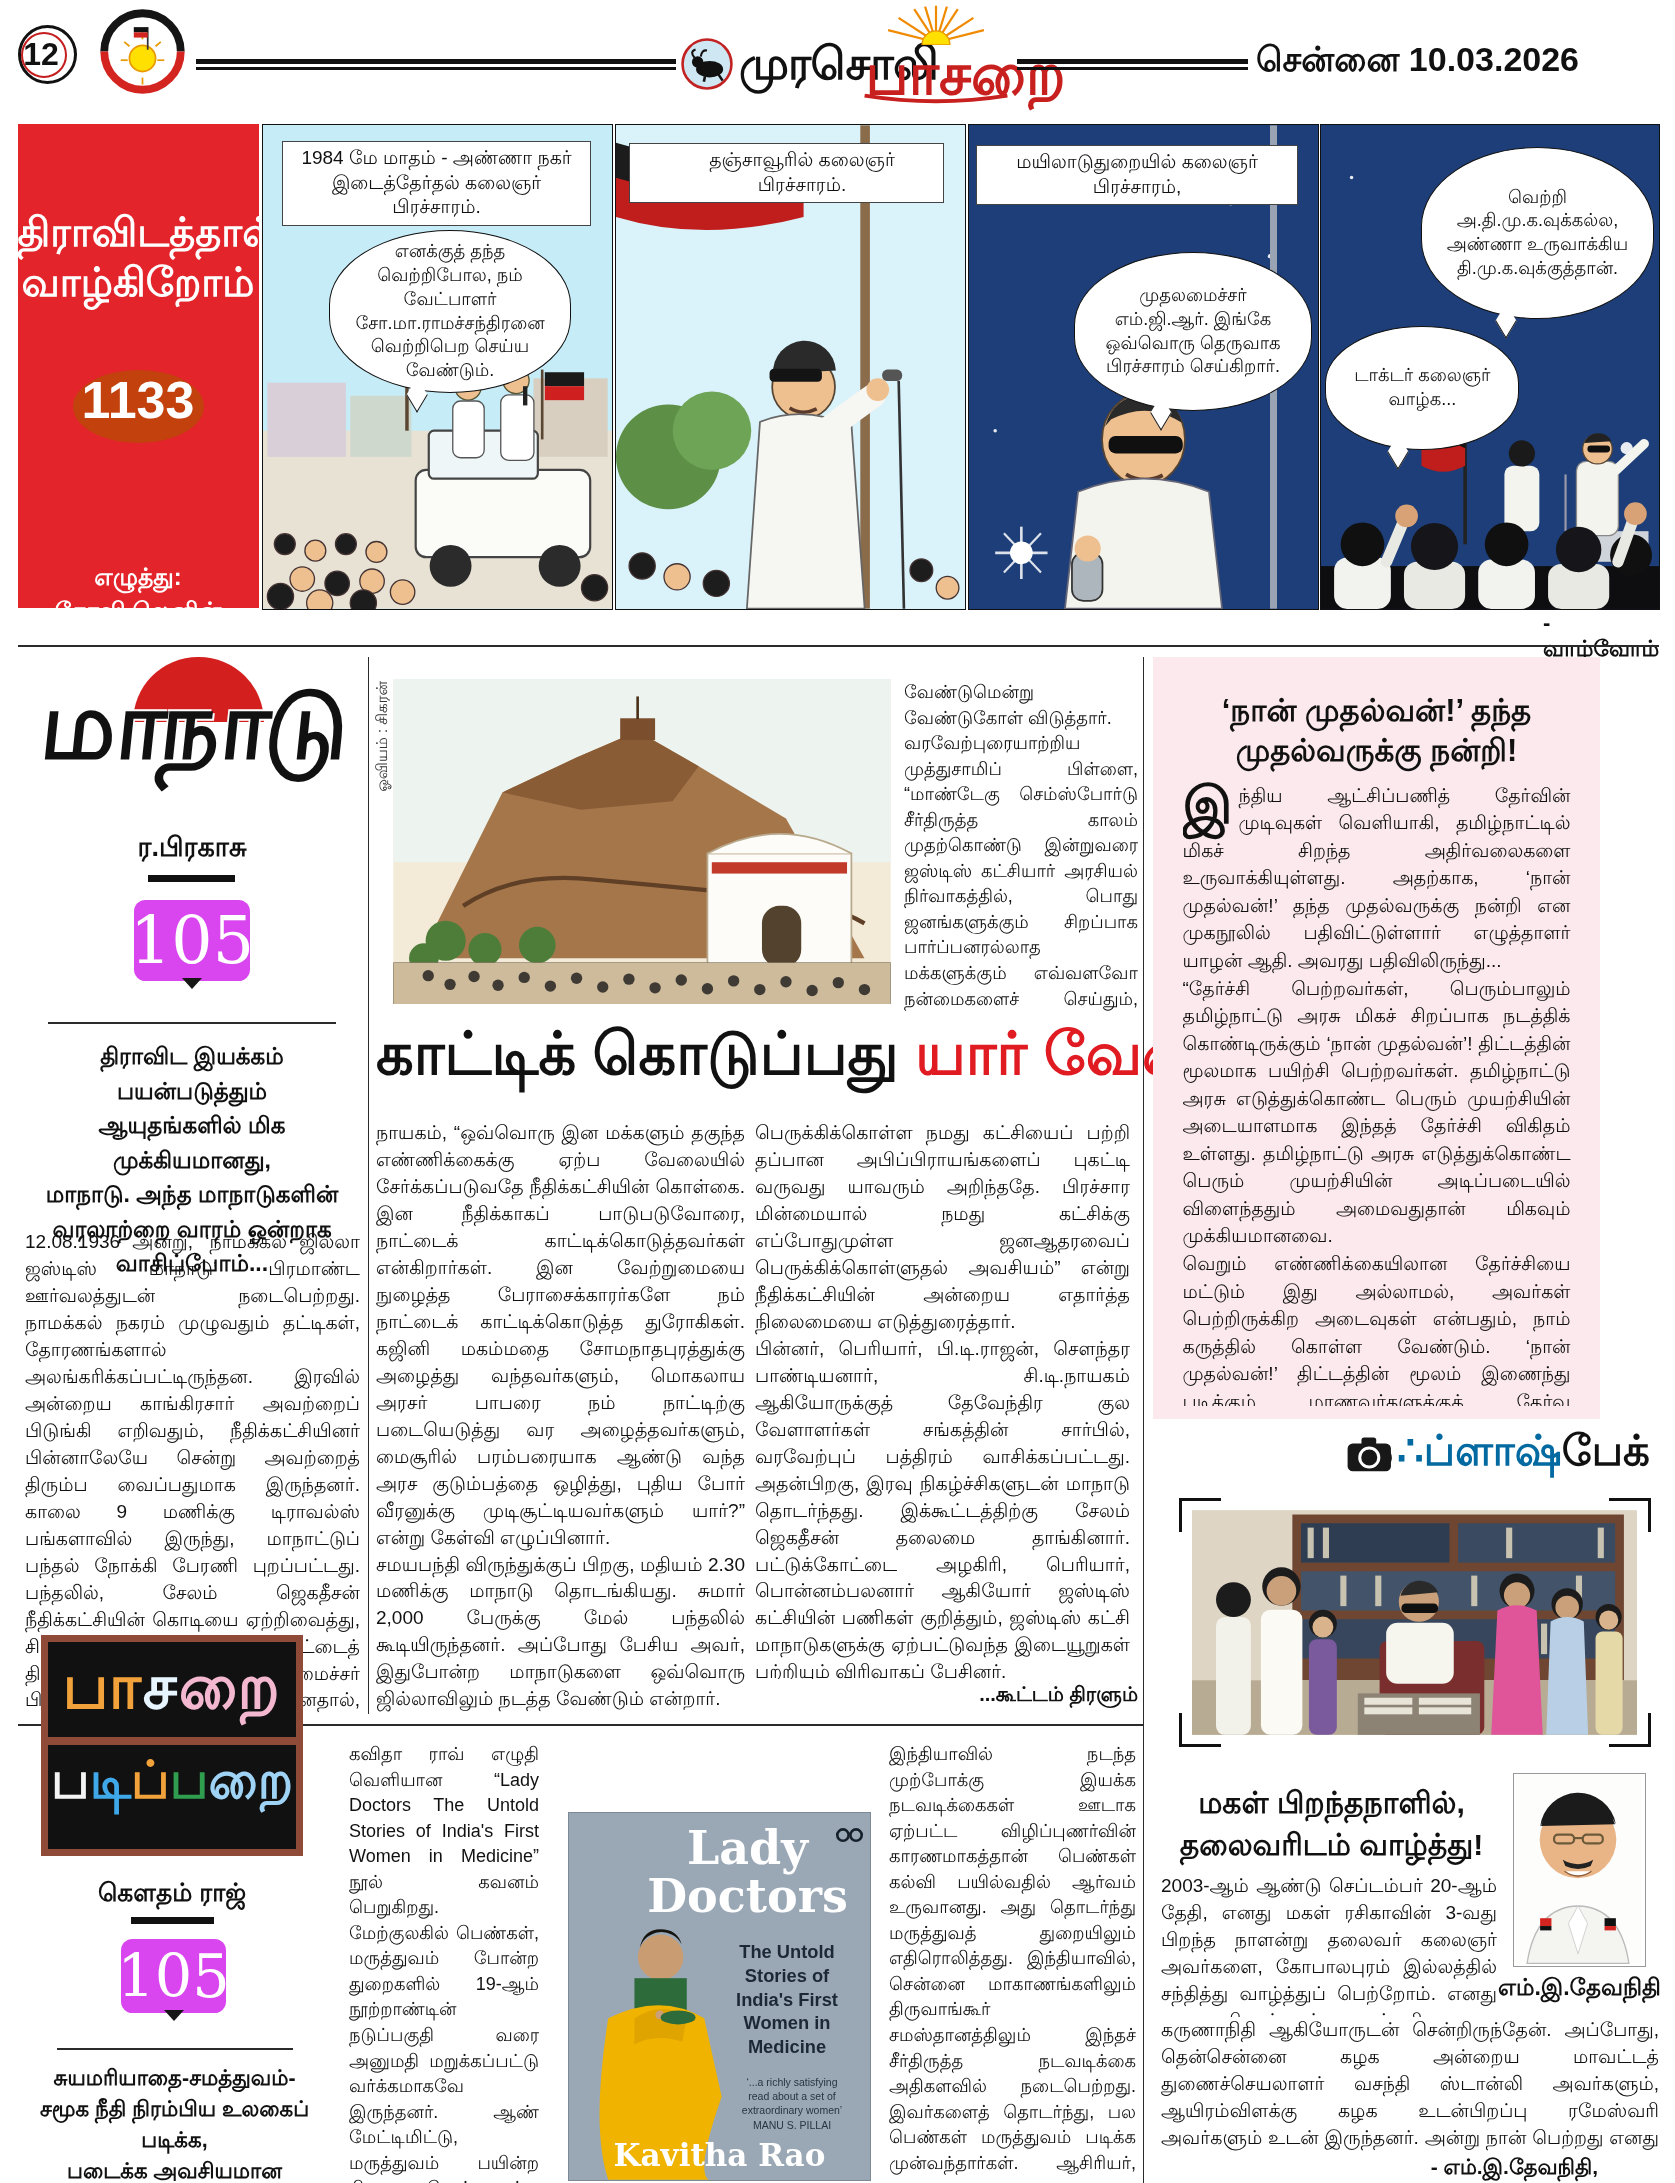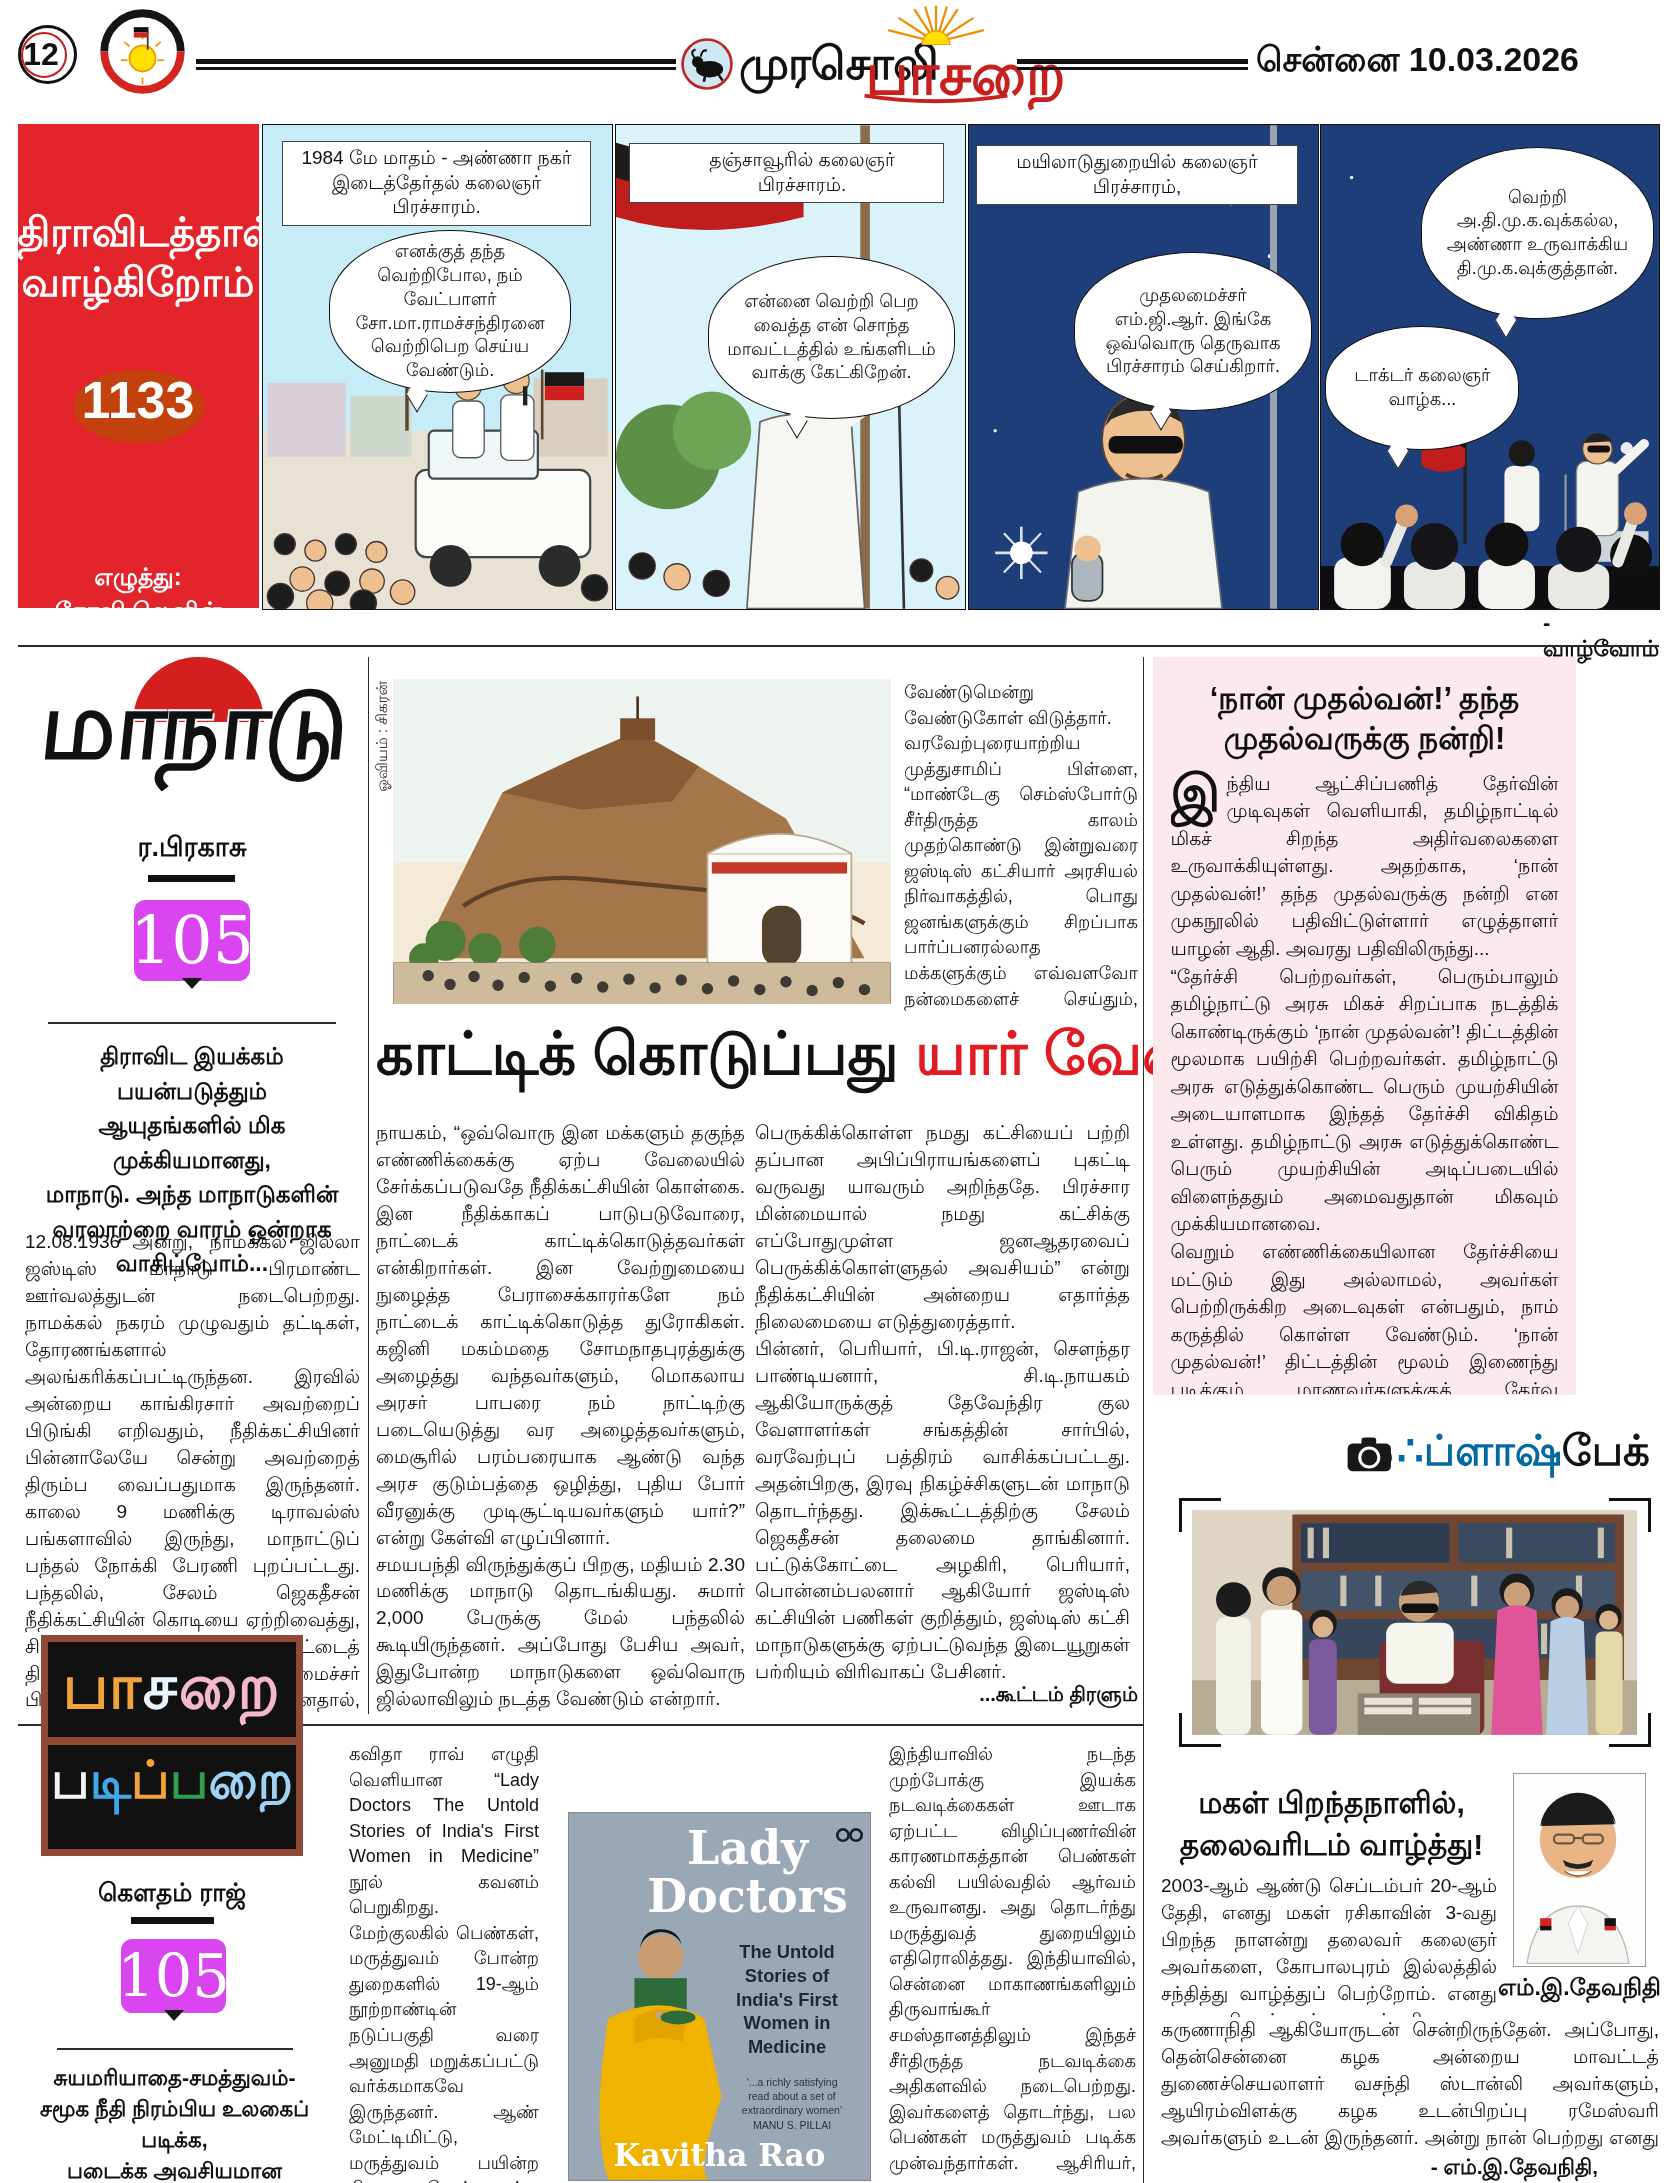--- a/index.html
+++ b/index.html
@@ -174,21 +174,20 @@
       <line x1="648" y1="586" x2="660" y2="1108" stroke="#333" stroke-width="6"></line>
       <g stroke="#433" stroke-width="3">
         <circle cx="60" cy="1010" r="30" fill="#1d1d1d"></circle>
           <circle cx="140" cy="1035" r="30" fill="#eec08f"></circle>
         <circle cx="230" cy="1050" r="30" fill="#1d1d1d"></circle>
           <circle cx="700" cy="1020" r="26" fill="#1d1d1d"></circle>
         <circle cx="760" cy="1060" r="26" fill="#eec08f"></circle>
       </g>
     </svg>
     <div class="cap" style="left:13px;top:17.5px;width:262px;padding-left:41px;">தஞ்சாவூரில் கலைஞர் பிரச்சாரம்.</div>
-    <div class="speech" style="left:92px;top:131px;width:210px;height:131px;">என்னை வெற்றி பெற வைத்த என் சொந்த மாவட்டத்தில் உங்களிடம் வாக்கு கேட்கிறேன்.</div>
   </div>
 
   <div class="panel" style="left:968px;width:349px;background:#1d3e78;">
     <svg width="349" height="484" viewBox="0 0 800 1108" style="position:absolute;left:0;top:0;">
       <rect width="800" height="1108" fill="#1d3e78"></rect>
       <g fill="#fff" opacity=".9">
         <circle cx="690" cy="300" r="5"></circle>
           <circle cx="600" cy="180" r="4"></circle>
           <circle cx="740" cy="520" r="4"></circle>
         <circle cx="60" cy="700" r="4"></circle>
@@ -330,21 +329,21 @@
   <div class="abs" style="left:376px;top:1020px;width:762px;white-space:nowrap;">
     <span class="bb" style="font-size:59px;">காட்டிக் கொடுப்பது </span><span class="bb" style="font-size:59px;color:#e01b22;">யார் வேலை?</span>
   </div>
 
   <div class="abs just pre body-txt" style="left:376px;top:1120px;width:369px;height:594px;overflow:hidden;">நாயகம், “ஒவ்வொரு இன மக்களும் தகுந்த எண்ணிக்கைக்கு ஏற்ப வேலையில் சேர்க்கப்படுவதே நீதிக்கட்சியின் கொள்கை. இன நீதிக்காகப் பாடுபடுவோரை, நாட்டைக் காட்டிக்கொடுத்தவர்கள் என்கிறார்கள். இன வேற்றுமையை நுழைத்த பேராசைக்காரர்களே நம் நாட்டைக் காட்டிக்கொடுத்த துரோகிகள். கஜினி மகம்மதை சோமநாதபுரத்துக்கு அழைத்து வந்தவர்களும், மொகலாய அரசர் பாபரை நம் நாட்டிற்கு படையெடுத்து வர அழைத்தவர்களும், மைசூரில் பரம்பரையாக ஆண்டு வந்த அரச குடும்பத்தை ஒழித்து, புதிய போர் வீரனுக்கு முடிசூட்டியவர்களும் யார்?” என்று கேள்வி எழுப்பினார்.
 சமயபந்தி விருந்துக்குப் பிறகு, மதியம் 2.30 மணிக்கு மாநாடு தொடங்கியது. சுமார் 2,000 பேருக்கு மேல் பந்தலில் கூடியிருந்தனர். அப்போது பேசிய அவர், இதுபோன்ற மாநாடுகளை ஒவ்வொரு ஜில்லாவிலும் நடத்த வேண்டும் என்றார்.</div>
   <div class="abs just pre body-txt" style="left:755px;top:1120px;width:375px;height:559px;overflow:hidden;">பெருக்கிக்கொள்ள நமது கட்சியைப் பற்றி தப்பான அபிப்பிராயங்களைப் புகட்டி வருவது யாவரும் அறிந்ததே. பிரச்சார மின்மையால் நமது கட்சிக்கு எப்போதுமுள்ள ஜனஆதரவைப் பெருக்கிக்கொள்ளுதல் அவசியம்” என்று நீதிக்கட்சியின் அன்றைய எதார்த்த நிலைமையை எடுத்துரைத்தார்.
 பின்னர், பெரியார், பி.டி.ராஜன், சௌந்தர பாண்டியனார், சி.டி.நாயகம் ஆகியோருக்குத் தேவேந்திர குல வேளாளர்கள் சங்கத்தின் சார்பில், வரவேற்புப் பத்திரம் வாசிக்கப்பட்டது. அதன்பிறகு, இரவு நிகழ்ச்சிகளுடன் மாநாடு தொடர்ந்தது. இக்கூட்டத்திற்கு சேலம் ஜெகதீசன் தலைமை தாங்கினார். பட்டுக்கோட்டை அழகிரி, பெரியார், பொன்னம்பலனார் ஆகியோர் ஜஸ்டிஸ் கட்சியின் பணிகள் குறித்தும், ஜஸ்டிஸ் கட்சி மாநாடுகளுக்கு ஏற்பட்டுவந்த இடையூறுகள் பற்றியும் விரிவாகப் பேசினர்.</div>
   <div class="abs b" style="left:763px;top:1683px;width:375px;text-align:right;font-size:20px;">...கூட்டம் திரளும்</div>
 
-  <div class="abs" style="left:1153px;top:657px;width:423px;height:738px;background:#fbe9ee;padding:0;overflow:hidden;">
+  <div class="abs" style="left:1153px;top:657px;width:423px;height:738px;background:#fbe9ee;padding:12px;overflow:hidden;">
     <div class="bb c" style="margin:24px 13px 8.7px 13px;font-size:31px;">‘நான் முதல்வன்!’ தந்த முதல்வருக்கு நன்றி!</div>
     <div class="just pre dropcap" style="margin:4.4px 17.5px;font-size:19px;line-height:1.45;height:624px;overflow:hidden;">இந்திய ஆட்சிப்பணித் தேர்வின் முடிவுகள் வெளியாகி, தமிழ்நாட்டில் மிகச் சிறந்த அதிர்வலைகளை உருவாக்கியுள்ளது. அதற்காக, ‘நான் முதல்வன்!’ தந்த முதல்வருக்கு நன்றி என முகநூலில் பதிவிட்டுள்ளார் எழுத்தாளர் யாழன் ஆதி. அவரது பதிவிலிருந்து...
 “தேர்ச்சி பெற்றவர்கள், பெரும்பாலும் தமிழ்நாட்டு அரசு மிகச் சிறப்பாக நடத்திக் கொண்டிருக்கும் ‘நான் முதல்வன்’! திட்டத்தின் மூலமாக பயிற்சி பெற்றவர்கள். தமிழ்நாட்டு அரசு எடுத்துக்கொண்ட பெரும் முயற்சியின் அடையாளமாக இந்தத் தேர்ச்சி விகிதம் உள்ளது. தமிழ்நாட்டு அரசு எடுத்துக்கொண்ட பெரும் முயற்சியின் அடிப்படையில் விளைந்ததும் அமைவதுதான் மிகவும் முக்கியமானவை.
 வெறும் எண்ணிக்கையிலான தேர்ச்சியை மட்டும் இது அல்லாமல், அவர்கள் பெற்றிருக்கிற அடைவுகள் என்பதும், நாம் கருத்தில் கொள்ள வேண்டும். ‘நான் முதல்வன்!’ திட்டத்தின் மூலம் இணைந்து படிக்கும் மாணவர்களுக்குத் தேர்வு எழுதுவதற்கான பயிற்சி, அவர்களுக்கு ஆலோசகர்களின் உழைப்பு, சிறந்த நூல்கள் வசதி உடன்பிறப்புத் தேமையான முன்மாதிரி தேர்வுகள் ஆகிய அனைத்தும் ‘நான் முதல்வன்!’ திட்டத்தில் கொடுக்கப்படுகின்றன.
 பல்வேறு அரசியல் சூழல்கள் அத்திட்டத்டன்பால் நிலவினாலும், தமிழ் மக்களிடையே நலன் என்பது எம்முடையது என்பதை முக்கியமானதாக இருக்கின்றது. இதை நாம் கருத்தில் கொள்ள வேண்டும், நம்முடைய நாட்டமை, கவனமாக இருக்க வேண்டும். தமிழ்நாட்டிற்கு இதை கருத்தில் கொள்ள வேண்டும்.
 தமிழ்நாட்டு மாணவர்கள் போட்டியத் தேர்வுகளில், தொடர்ந்து அதிக வெற்றிகளை ஈட்ட, அதிகாரங்களில் அரசுக்கடியலாகவும் மாற வேண்டும் என்பது; நம்முடைய எண்ணமும். அதற்குத் துணை நிற்கும் தமிழ்நாடு அரசுக்கும் தமிழ்நாடு முதல்வர் மாண்புமிகு மு.க.ஸ்டாலின் அவர்களுக்கும் எங்களுடைய மாணவர்களின் நன்றிகளைத் தெரிவித்துக் கொள்கிறோம்” எனக் குறிப்பிட்டுள்ளார்.</div>
   </div>
 
   <div class="abs" style="left:1345px;top:1426px;display:flex;align-items:center;">
     <svg width="52" height="44" viewBox="0 0 120 100">

